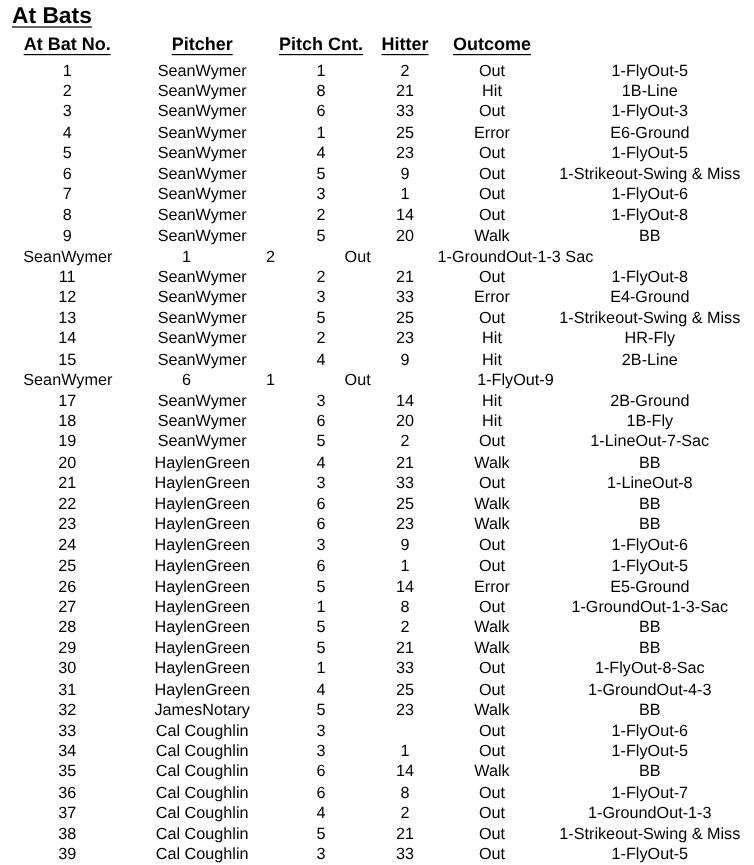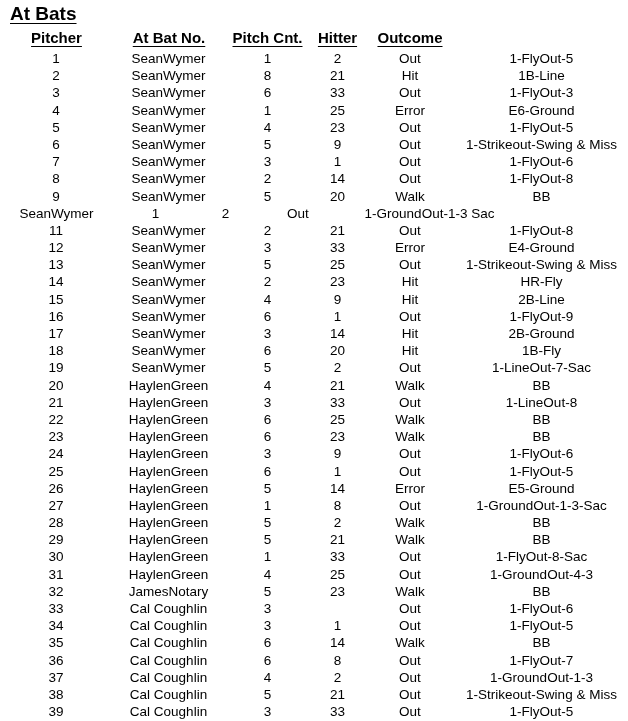--- a/index.html
+++ b/index.html
@@ -55,22 +55,22 @@
   .c6 { width: 173px; }
 </style>
 </head>
 <body>
 
 <div class="sheet">
   <div class="title">At Bats</div>
 
   <div class="table">
     <div class="header-row">
+      <div class="cell c1"><span class="hdr">At Bat No.</span></div>
       <div class="cell c2"><span class="hdr">Pitcher</span></div>
-      <div class="cell c1"><span class="hdr">At Bat No.</span></div>
       <div class="cell c3"><span class="hdr">Pitch Cnt.</span></div>
       <div class="cell c4"><span class="hdr">Hitter</span></div>
       <div class="cell c5"><span class="hdr">Outcome</span></div>
     </div>
     <div class="tbody">
   <div class="row">
     <div class="cell c1">1</div>
     <div class="cell c2">SeanWymer</div>
     <div class="cell c3">1</div>
     <div class="cell c4">2</div>
@@ -197,21 +197,20 @@
   <div class="row">
     <div class="cell c1">15</div>
     <div class="cell c2">SeanWymer</div>
     <div class="cell c3">4</div>
     <div class="cell c4">9</div>
     <div class="cell c5">Hit</div>
     <div class="cell c6">2B-Line</div>
   </div>
 
   <div class="row">
-    <div class="cell c1">16</div>
     <div class="cell c2">SeanWymer</div>
     <div class="cell c3">6</div>
     <div class="cell c4">1</div>
     <div class="cell c5">Out</div>
     <div class="cell c6">1-FlyOut-9</div>
   </div>
 
   <div class="row">
     <div class="cell c1">17</div>
     <div class="cell c2">SeanWymer</div>

